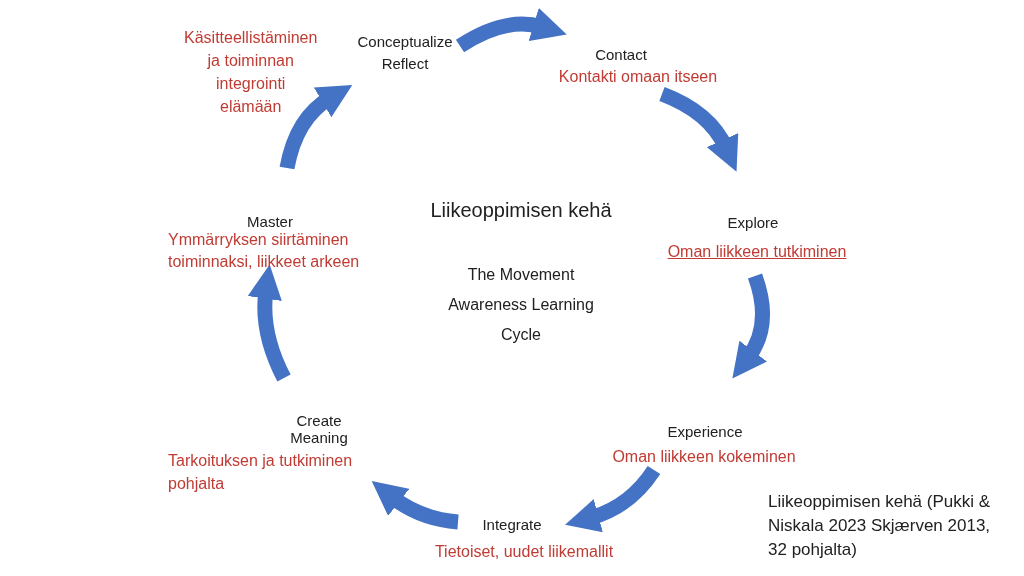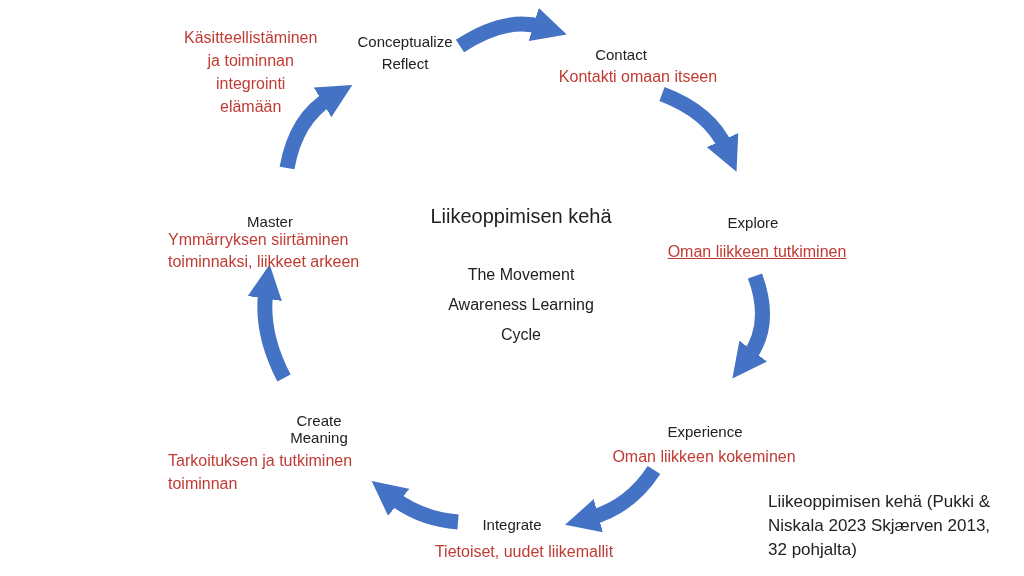--- a/index.html
+++ b/index.html
@@ -105,30 +105,30 @@
 
   <div class="txt stage center-x" style="left:512px; top:514px;">Integrate</div>
   <div class="txt note center-x" style="left:524px; top:540px;">Tietoiset, uudet liikemallit</div>
 
   <div class="txt stage center-x" style="left:319px; top:412px; line-height:17px;">
     <div>Create</div>
     <div>Meaning</div>
   </div>
   <div class="txt note" style="left:168px; top:449px;">
     <div>Tarkoituksen ja tutkiminen</div>
-    <div>toiminnan</div>
+    <div>pohjalta</div>
   </div>
 
   <div class="txt stage center-x" style="left:270px; top:211px;">Master</div>
   <div class="txt note" style="left:168px; top:229px; line-height:22px;">
     <div>Ymmärryksen siirtäminen</div>
     <div>toiminnaksi, liikkeet arkeen</div>
   </div>
 
-  <div class="txt title-fi center-x" style="left:521px; top:199px;margin-top:6px;">Liikeoppimisen kehä</div>
+  <div class="txt title-fi center-x" style="left:521px; top:199px;">Liikeoppimisen kehä</div>
   <div class="txt title-en center-x" style="left:521px; top:260px;">
     <div>The Movement</div>
     <div>Awareness Learning</div>
     <div>Cycle</div>
   </div>
 
   <div class="txt citation" style="left:768px; top:490px;">
     <div>Liikeoppimisen kehä (Pukki &amp;</div>
     <div>Niskala 2023 Skjærven 2013,</div>
     <div>32 pohjalta)</div>

